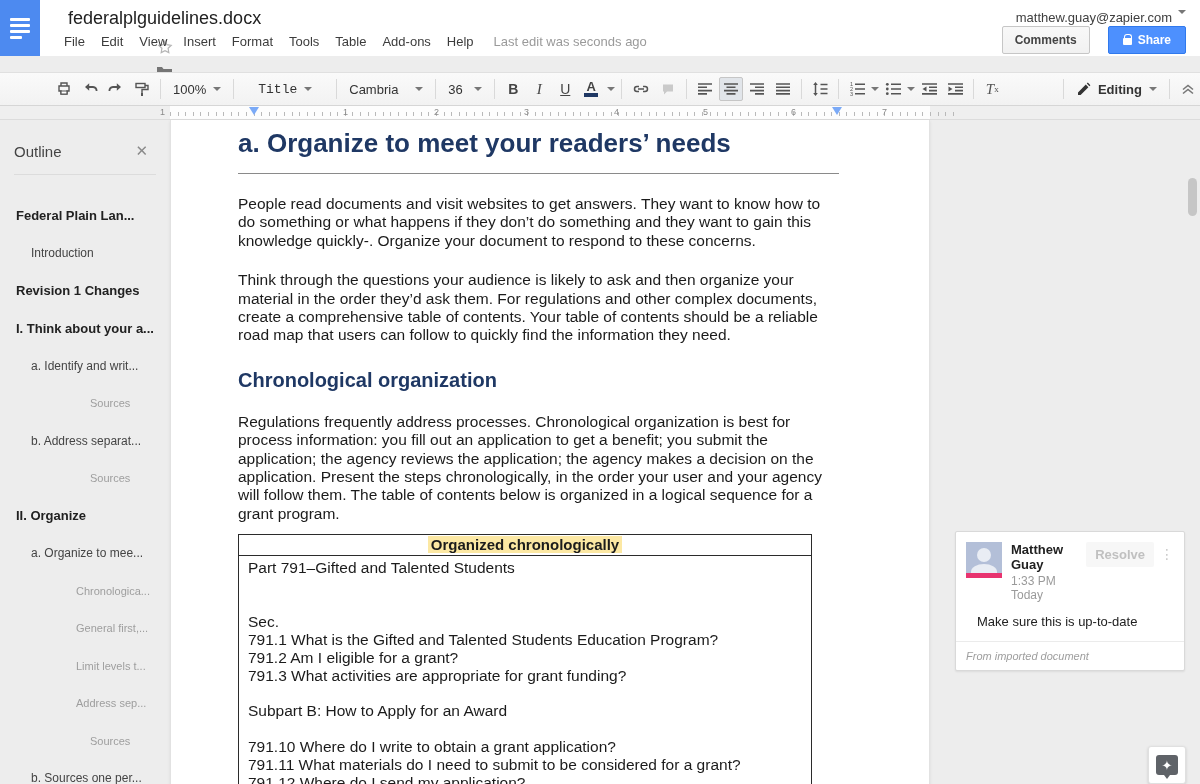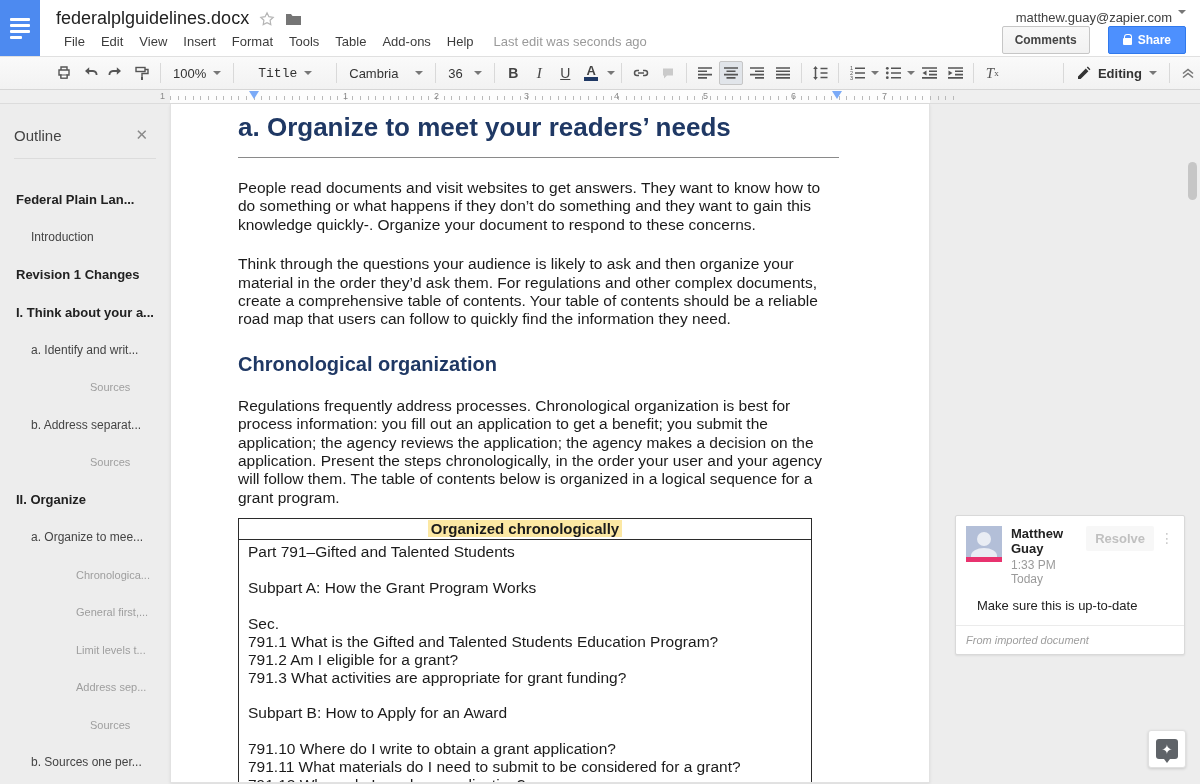--- a/index.html
+++ b/index.html
@@ -7,40 +7,40 @@
               font-family:"Liberation Sans","DejaVu Sans",sans-serif; }
 
   
   .app-header { position:relative; width:100%; height:56px; background:#fff; }
   .docs-logo { position:absolute; left:0; top:0; width:40px; height:56px; background:#4d8af0; cursor:pointer; }
   .docs-logo .bar { position:absolute; left:10px; height:3px; background:#fff; border-radius:1px; }
   .docs-logo .b1 { top:18px; width:20px; }
   .docs-logo .b2 { top:24px; width:20px; }
   .docs-logo .b3 { top:30px; width:20px; }
   .docs-logo .b4 { top:36px; width:12px; }
-  .title-row { position:absolute; left:56px; top:8px; display:flex; align-items:center; gap:10px; }
+  .title-row { position:absolute; left:68px; top:8px; display:flex; align-items:center; gap:10px;flex-direction:column; }
   .doc-title { font-size:18px; color:#212121; white-space:nowrap; }
   .icon-btn { display:inline-flex; align-items:center; justify-content:center; cursor:pointer; }
   .menu-row { position:absolute; left:56px; top:32px; display:flex; align-items:center; }
   .menu-item { font-size:13px; color:#3c3c3c; padding:3px 8px; cursor:pointer; }
   .last-edit { font-size:13px; color:#9a9a9a; margin-left:12px; white-space:nowrap; }
   .account { position:absolute; right:14px; top:10px; font-size:13px; color:#404040; display:flex; gap:6px; cursor:pointer; }
   .caret { width:0; height:0; border-left:4px solid transparent; border-right:4px solid transparent; border-top:4px solid #777; display:inline-block; }
   .header-buttons { position:absolute; right:14px; top:26px; display:flex; gap:10px; }
   .btn-comments { font-size:12px; font-weight:bold; color:#444; background:linear-gradient(#f8f8f8,#f1f1f1);
                   border:1px solid #c6c6c6; border-radius:2px; padding:6px 12px; cursor:pointer; }
   .btn-share { font-size:12px; font-weight:bold; color:#fff; background:#4d90fe; border:1px solid #3079ed;
                border-radius:2px; padding:6px 14px; display:flex; align-items:center; gap:6px; cursor:pointer;margin-left:8px; }
   .lock { position:relative; width:9px; height:7px; background:#fff; border-radius:1px; display:inline-block; margin-top:3px; }
   .lock::before { content:""; position:absolute; left:1.5px; top:-4px; width:6px; height:5px;
                   border:1.5px solid #fff; border-bottom:none; border-radius:3px 3px 0 0; }
 
   
   .toolbar { position:relative; width:100%; height:34px; background:linear-gradient(#fafafa,#f2f2f2);
-             border-top:1px solid #e0e0e0; border-bottom:1px solid #d6d6d6; display:flex; align-items:center; padding-left:52px; }
+             border-top:1px solid #e0e0e0; border-bottom:1px solid #d6d6d6; display:flex; align-items:center; padding-left:52px;margin-top:16px; }
   .tgroup { display:flex; align-items:center; gap:2px; }
   .tbtn { height:24px; min-width:24px; display:flex; align-items:center; justify-content:center; border-radius:2px; cursor:pointer; padding:0 3px; }
   .tbtn.active { background:#e1e5ea; border:1px solid #c6c6c6; }
   .tsep { width:1px; height:20px; background:#d9d9d9; margin:0 6px; }
   .tdrop { display:flex; align-items:center; gap:7px; font-size:13px; color:#333; padding:0 6px; height:24px; cursor:pointer; border-radius:2px; }
   .glyph-b { font-weight:bold; font-size:14px; color:#444; }
   .glyph-i { font-style:italic; font-family:"Liberation Serif",serif; font-size:15px; color:#444; }
   .glyph-u { text-decoration:underline; font-size:14px; color:#444; }
   .color-a { display:flex; flex-direction:column; align-items:center; line-height:11px; font-size:13px; font-weight:bold; color:#444; }
   .color-a .swatch { width:14px; height:4px; background:#1f3864; margin-top:1px; }
@@ -391,21 +391,20 @@
       <p class="doc-p">Think through the questions your audience is likely to ask and then organize your material in the order they’d ask them. For regulations and other complex documents, create a comprehensive table of contents. Your table of contents should be a reliable road map that users can follow to quickly find the information they need.</p>
       <div class="doc-h2">Chronological organization</div>
       <p class="doc-p">Regulations frequently address processes. Chronological organization is best for process information: you fill out an application to get a benefit; you submit the application; the agency reviews the application; the agency makes a decision on the application. Present the steps chronologically, in the order your user and your agency will follow them. The table of contents below is organized in a logical sequence for a grant program.</p>
       <div class="doc-table">
         <div class="doc-table-header">
           <span class="hl" style="background: rgb(252, 232, 163);">Organized chronologically</span>
         </div>
         <div class="doc-table-body">
             <div class="doc-table-line">Part 791–Gifted and Talented Students</div>
             <div class="doc-table-line"></div>
-            <div class="doc-table-line">Subpart A: How the Grant Program Works</div>
             <div class="doc-table-line"></div>
             <div class="doc-table-line">Sec.</div>
             <div class="doc-table-line">791.1 What is the Gifted and Talented Students Education Program?</div>
             <div class="doc-table-line">791.2 Am I eligible for a grant?</div>
             <div class="doc-table-line">791.3 What activities are appropriate for grant funding?</div>
             <div class="doc-table-line"></div>
             <div class="doc-table-line">Subpart B: How to Apply for an Award</div>
             <div class="doc-table-line"></div>
             <div class="doc-table-line">791.10 Where do I write to obtain a grant application?</div>
             <div class="doc-table-line">791.11 What materials do I need to submit to be considered for a grant?</div>

